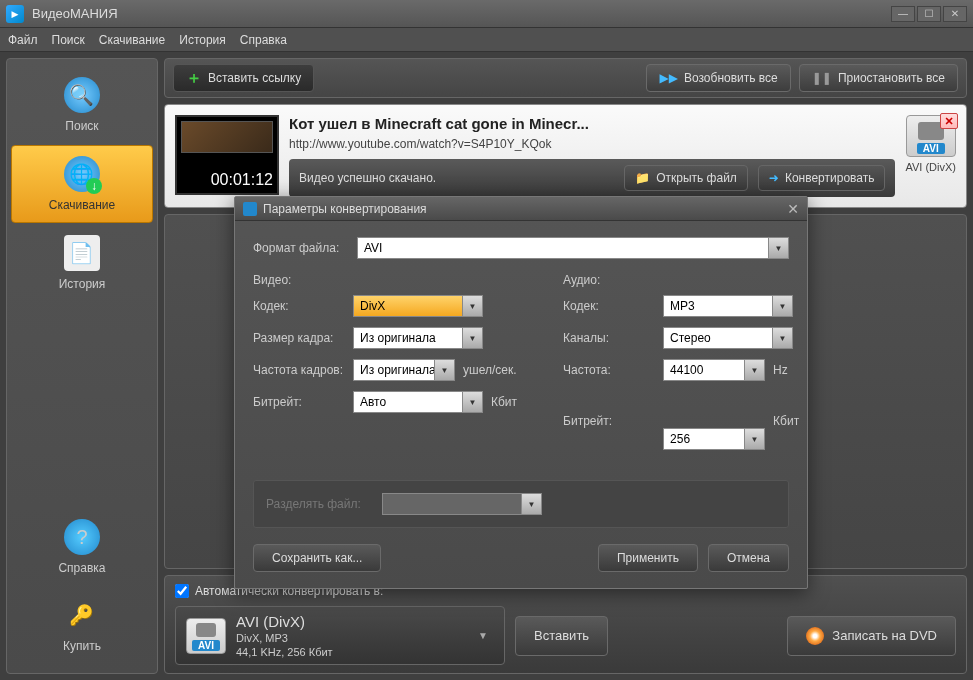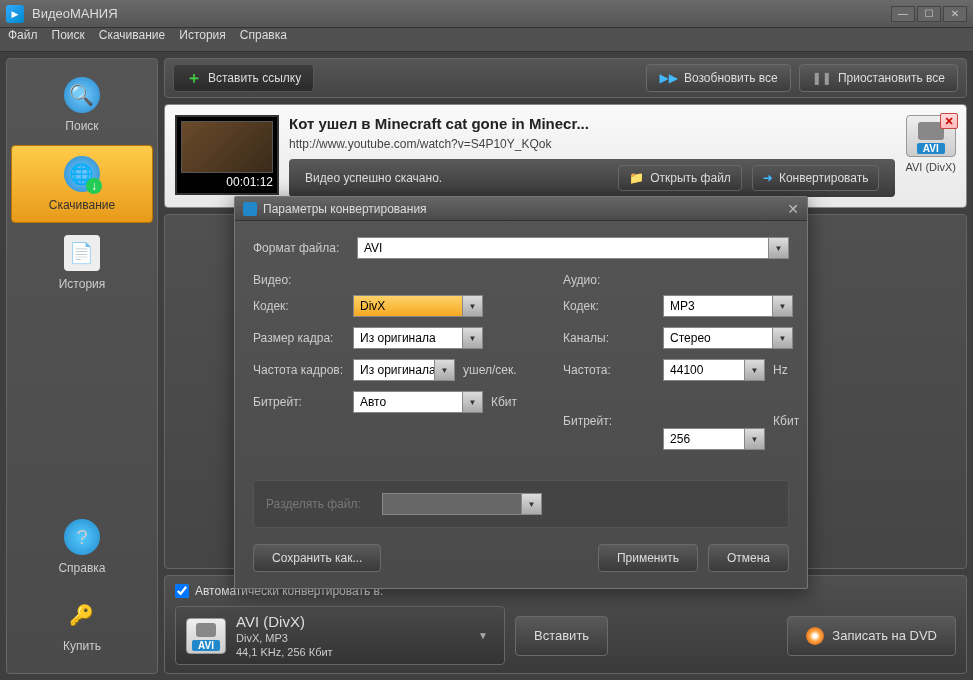--- a/index.html
+++ b/index.html
@@ -5,21 +5,21 @@
 * { box-sizing: border-box; margin: 0; padding: 0; font-family: Tahoma, Verdana, sans-serif; }
 body { width: 973px; height: 680px; background: #4a4a4a; overflow: hidden; font-size: 12px; color: #ccc; }
 
 .titlebar { height: 28px; background: linear-gradient(#6a6a6a, #555); display: flex; align-items: center; padding: 0 6px; border-bottom: 1px solid #333; }
 .titlebar .app-icon { width: 18px; height: 18px; background: linear-gradient(135deg,#3af,#08c); border-radius: 3px; margin-right: 8px; display:flex;align-items:center;justify-content:center;}
 .titlebar .app-icon::after{content:'▶';color:#fff;font-size:9px;}
 .titlebar .title { color: #ddd; font-size: 13px; flex: 1; }
 .winbtns { display: flex; gap: 2px; }
 .winbtn { width: 24px; height: 16px; background: #666; border: 1px solid #444; display: flex; align-items: center; justify-content: center; color: #ccc; font-size: 10px; cursor: pointer; }
 
-.menubar { height: 24px; background: #505050; display: flex; padding: 0 8px; gap: 14px; border-bottom: 1px solid #333; }
+.menubar { height: 24px; background: #505050; display: flex; align-items: center; padding: 0 8px; gap: 14px; border-bottom: 1px solid #333; }
 .menubar span { color: #ddd; font-size: 12px; cursor: pointer; }
 
 .content { display: flex; height: calc(680px - 52px); background: #3f3f3f; }
 
 .sidebar { width: 152px; background: linear-gradient(#555,#4a4a4a); border: 1px solid #666; margin: 6px; border-radius: 4px; display: flex; flex-direction: column; padding: 8px 4px; }
 .side-item { display: flex; flex-direction: column; align-items: center; padding: 10px 4px; cursor: pointer; border-radius: 4px; margin-bottom: 2px; }
 .side-item.active { background: linear-gradient(#ffcb4a,#e89a1a); border: 1px solid #b97700; color: #333; }
 .side-icon { width: 36px; height: 36px; border-radius: 50%; margin-bottom: 6px; display:flex;align-items:center;justify-content:center;font-size:20px;}
 .si-search{background:radial-gradient(circle,#7cf,#28c);} .si-download{background:radial-gradient(circle,#7cf,#28c);position:relative;}
 .si-download::after{content:'↓';position:absolute;bottom:-2px;right:-2px;background:#2c5;color:#fff;border-radius:50%;width:16px;height:16px;font-size:12px;display:flex;align-items:center;justify-content:center;}
@@ -33,25 +33,25 @@
 .btn { height: 28px; background: linear-gradient(#5a5a5a,#3d3d3d); border: 1px solid #6a6a6a; border-radius: 4px; display: flex; align-items: center; padding: 0 12px; color: #ddd; font-size: 12px; cursor: pointer; gap: 6px; }
 .btn.primary-dark { background: linear-gradient(#3d3d3d,#2a2a2a); border-color:#555; }
 .tb-spacer { flex: 1; }
 .plus-icon{color:#4c4;font-size:16px;font-weight:bold;}
 .play-icon{color:#4bf;}
 .pause-icon{color:#999;}
 
 .download-panel { background: linear-gradient(#fafafa,#e8e8e8); border: 1px solid #888; border-radius: 4px; padding: 10px; display: flex; gap: 10px; position: relative; }
 .thumb-wrap{width:104px;height:80px;background:#000;border:2px solid #333;display:flex;flex-direction:column;position:relative;padding:4px;}
 .thumb-img{flex:1;background:linear-gradient(135deg,#6a4a2a,#3a2a1a);border:1px solid #555;}
-.thumb-time{color:#fff;font-size:12px;text-align:right;padding-top:2px;}
+.thumb-time{color:#fff;font-size:16px;text-align:right;padding-top:18px;}
 .dl-info { flex: 1; color: #333; }
 .dl-title { font-size: 15px; font-weight: bold; color: #222; }
 .dl-url { font-size: 12px; color: #444; margin: 5px 0 8px 0; }
-.dl-status-row { background: linear-gradient(#5a5a5a,#3a3a3a); border-radius: 4px; padding: 6px 16px; display: flex; align-items: center; gap: 10px; color: #ddd; }
+.dl-status-row { background: linear-gradient(#5a5a5a,#3a3a3a); border-radius: 4px; padding: 6px 10px; display: flex; align-items: center; gap: 10px; color: #ddd; }
 .dl-status { flex: 1; font-size: 12px; }
 .small-btn { height: 26px; background: linear-gradient(#555,#3a3a3a); border: 1px solid #666; border-radius: 4px; padding: 0 10px; display: flex; align-items: center; gap: 6px; color: #ddd; font-size: 12px; cursor: pointer; }
 .folder-icon{color:#fc4;}
 .arrow-icon{color:#4bf;}
 .format-badge { display: flex; flex-direction: column; align-items: center; gap: 4px; }
 .format-ico { width: 50px; height: 42px; background: linear-gradient(#eee,#ccc); border:1px solid #999; border-radius: 4px; display:flex;flex-direction:column;align-items:center;justify-content:flex-end;padding-bottom:2px;font-size:9px;color:#333;position:relative;}
 .format-ico .cam{width:26px;height:18px;background:#888;border-radius:3px;position:absolute;top:6px;}
 .format-ico .strip{background:#28c;color:#fff;padding:0 6px;border-radius:2px;font-weight:bold;font-size:10px;}
 .format-caption{font-size:11px;color:#444;}
 .close-x{position:absolute;top:8px;right:8px;width:18px;height:16px;border:1px solid #c44;background:linear-gradient(#fdd,#fbb);color:#c00;display:flex;align-items:center;justify-content:center;cursor:pointer;font-size:11px;font-weight:bold;border-radius:2px;}

